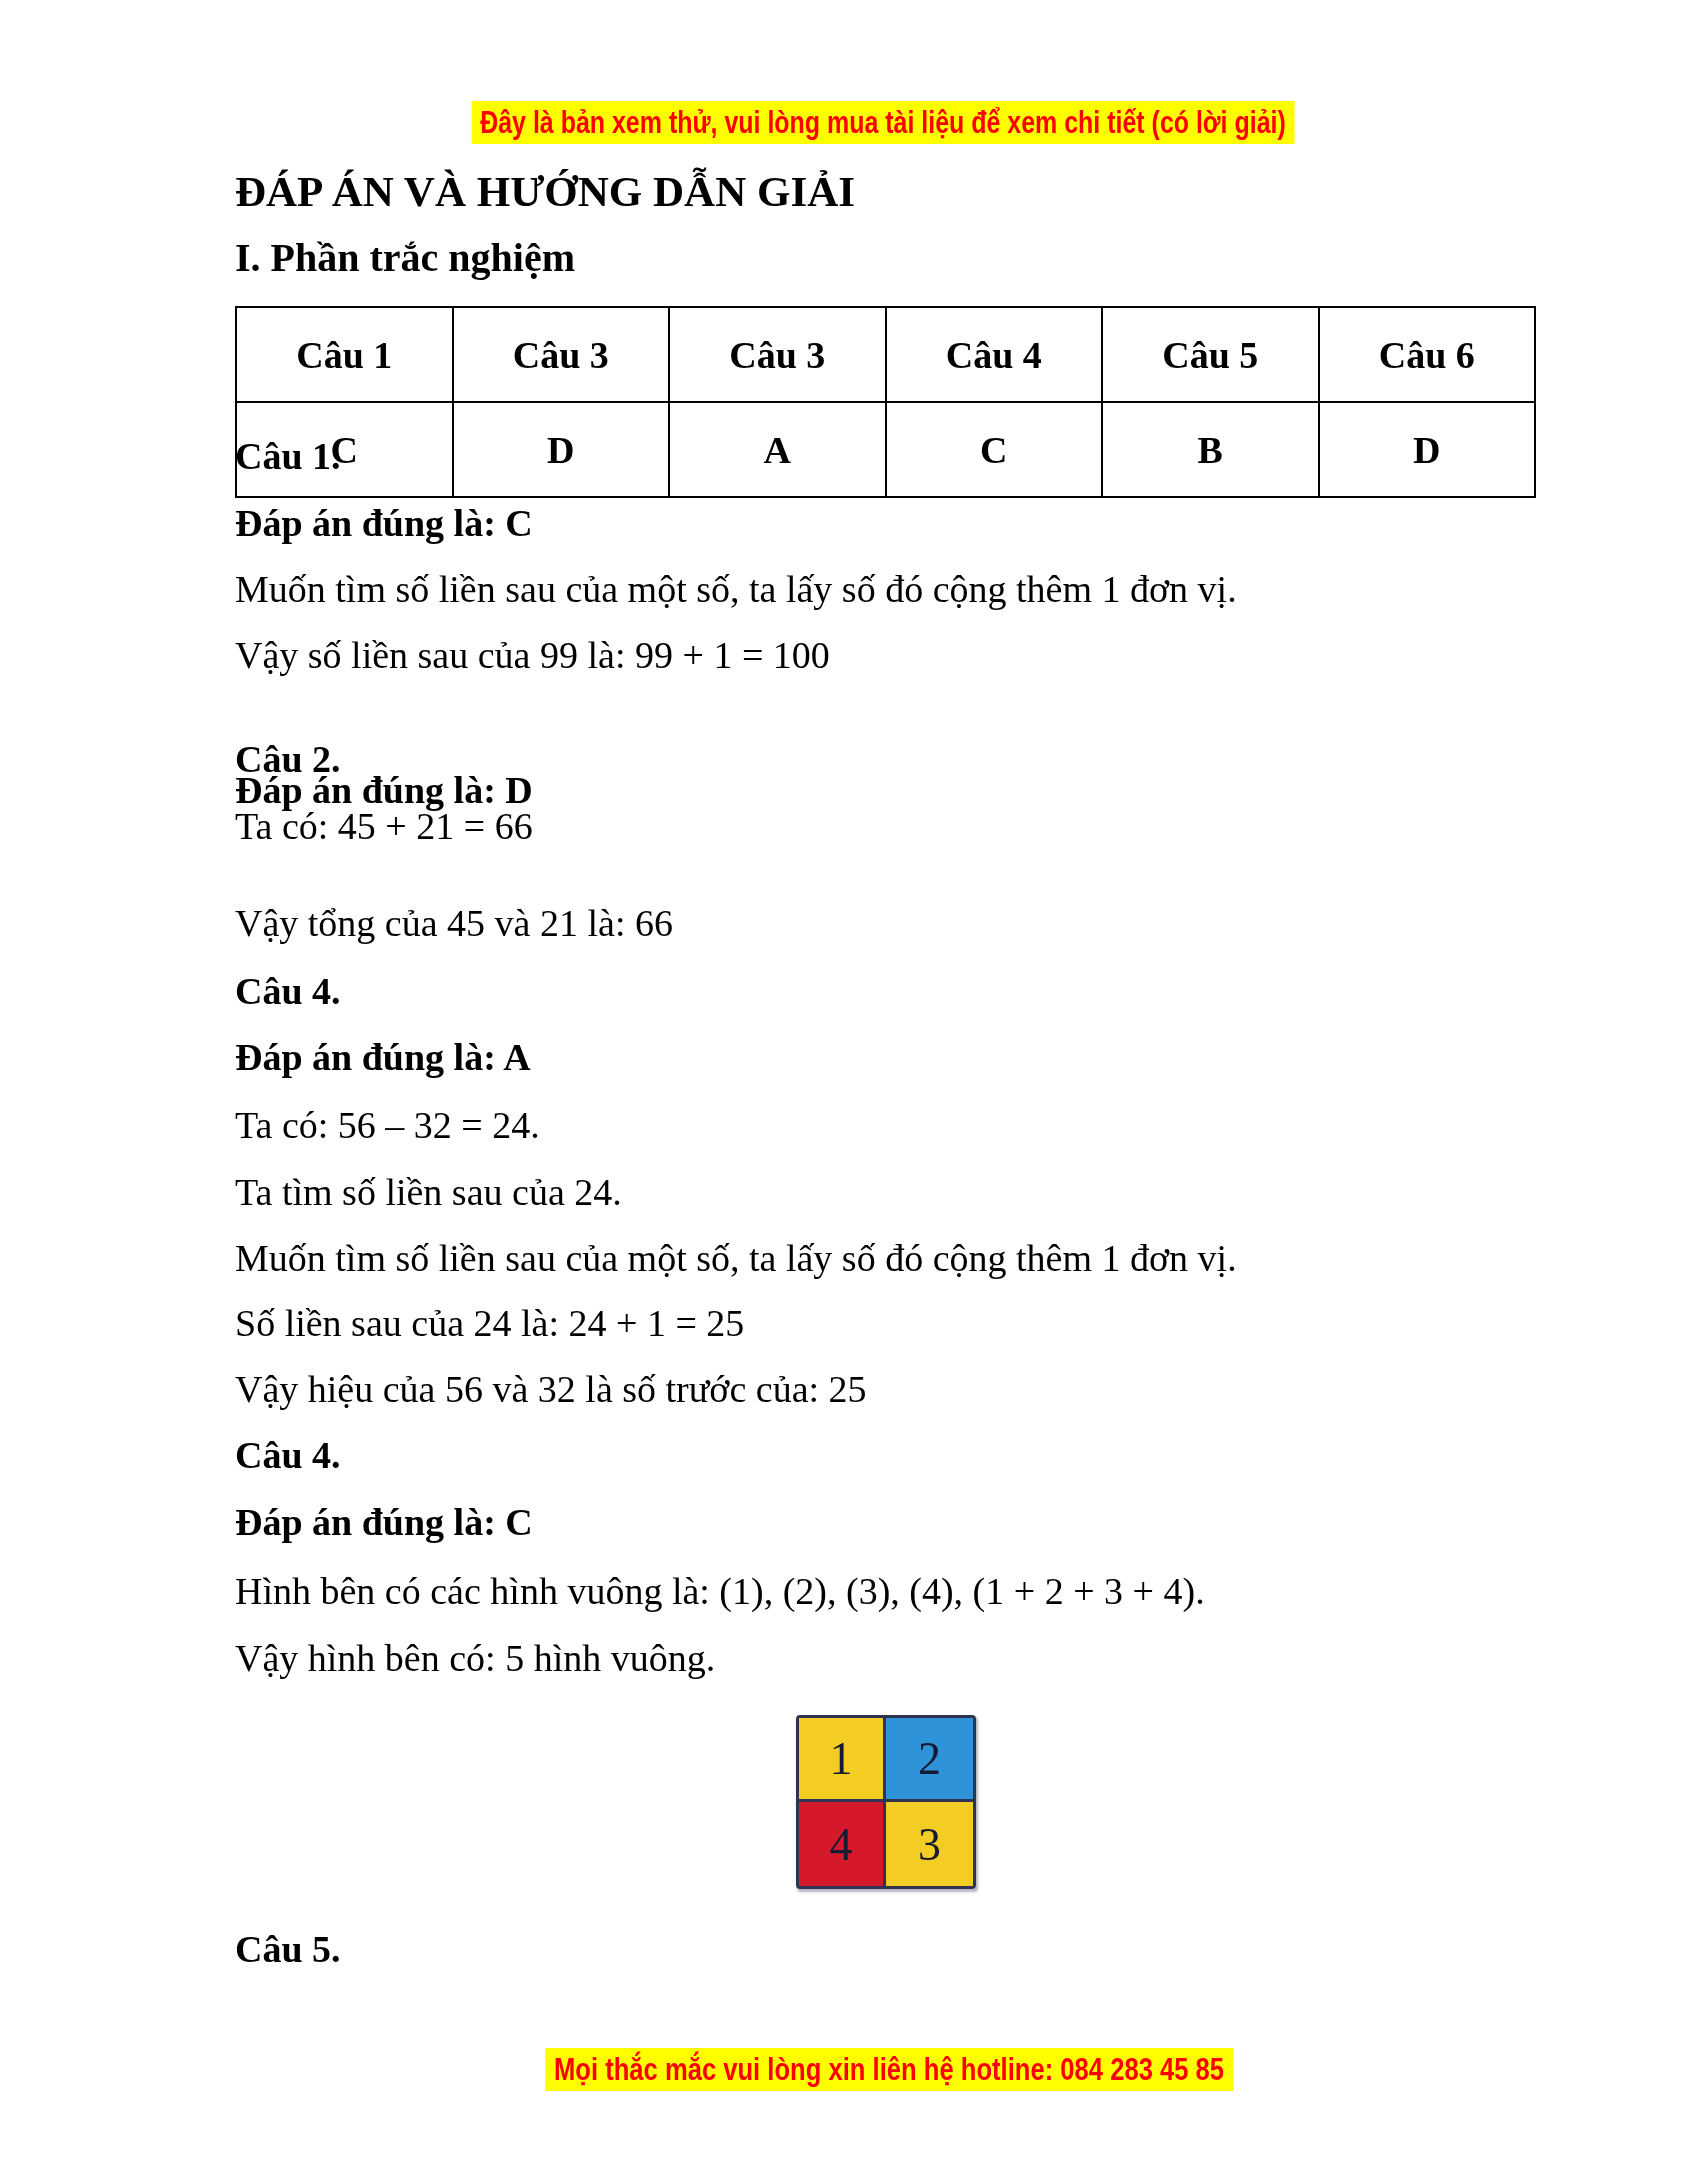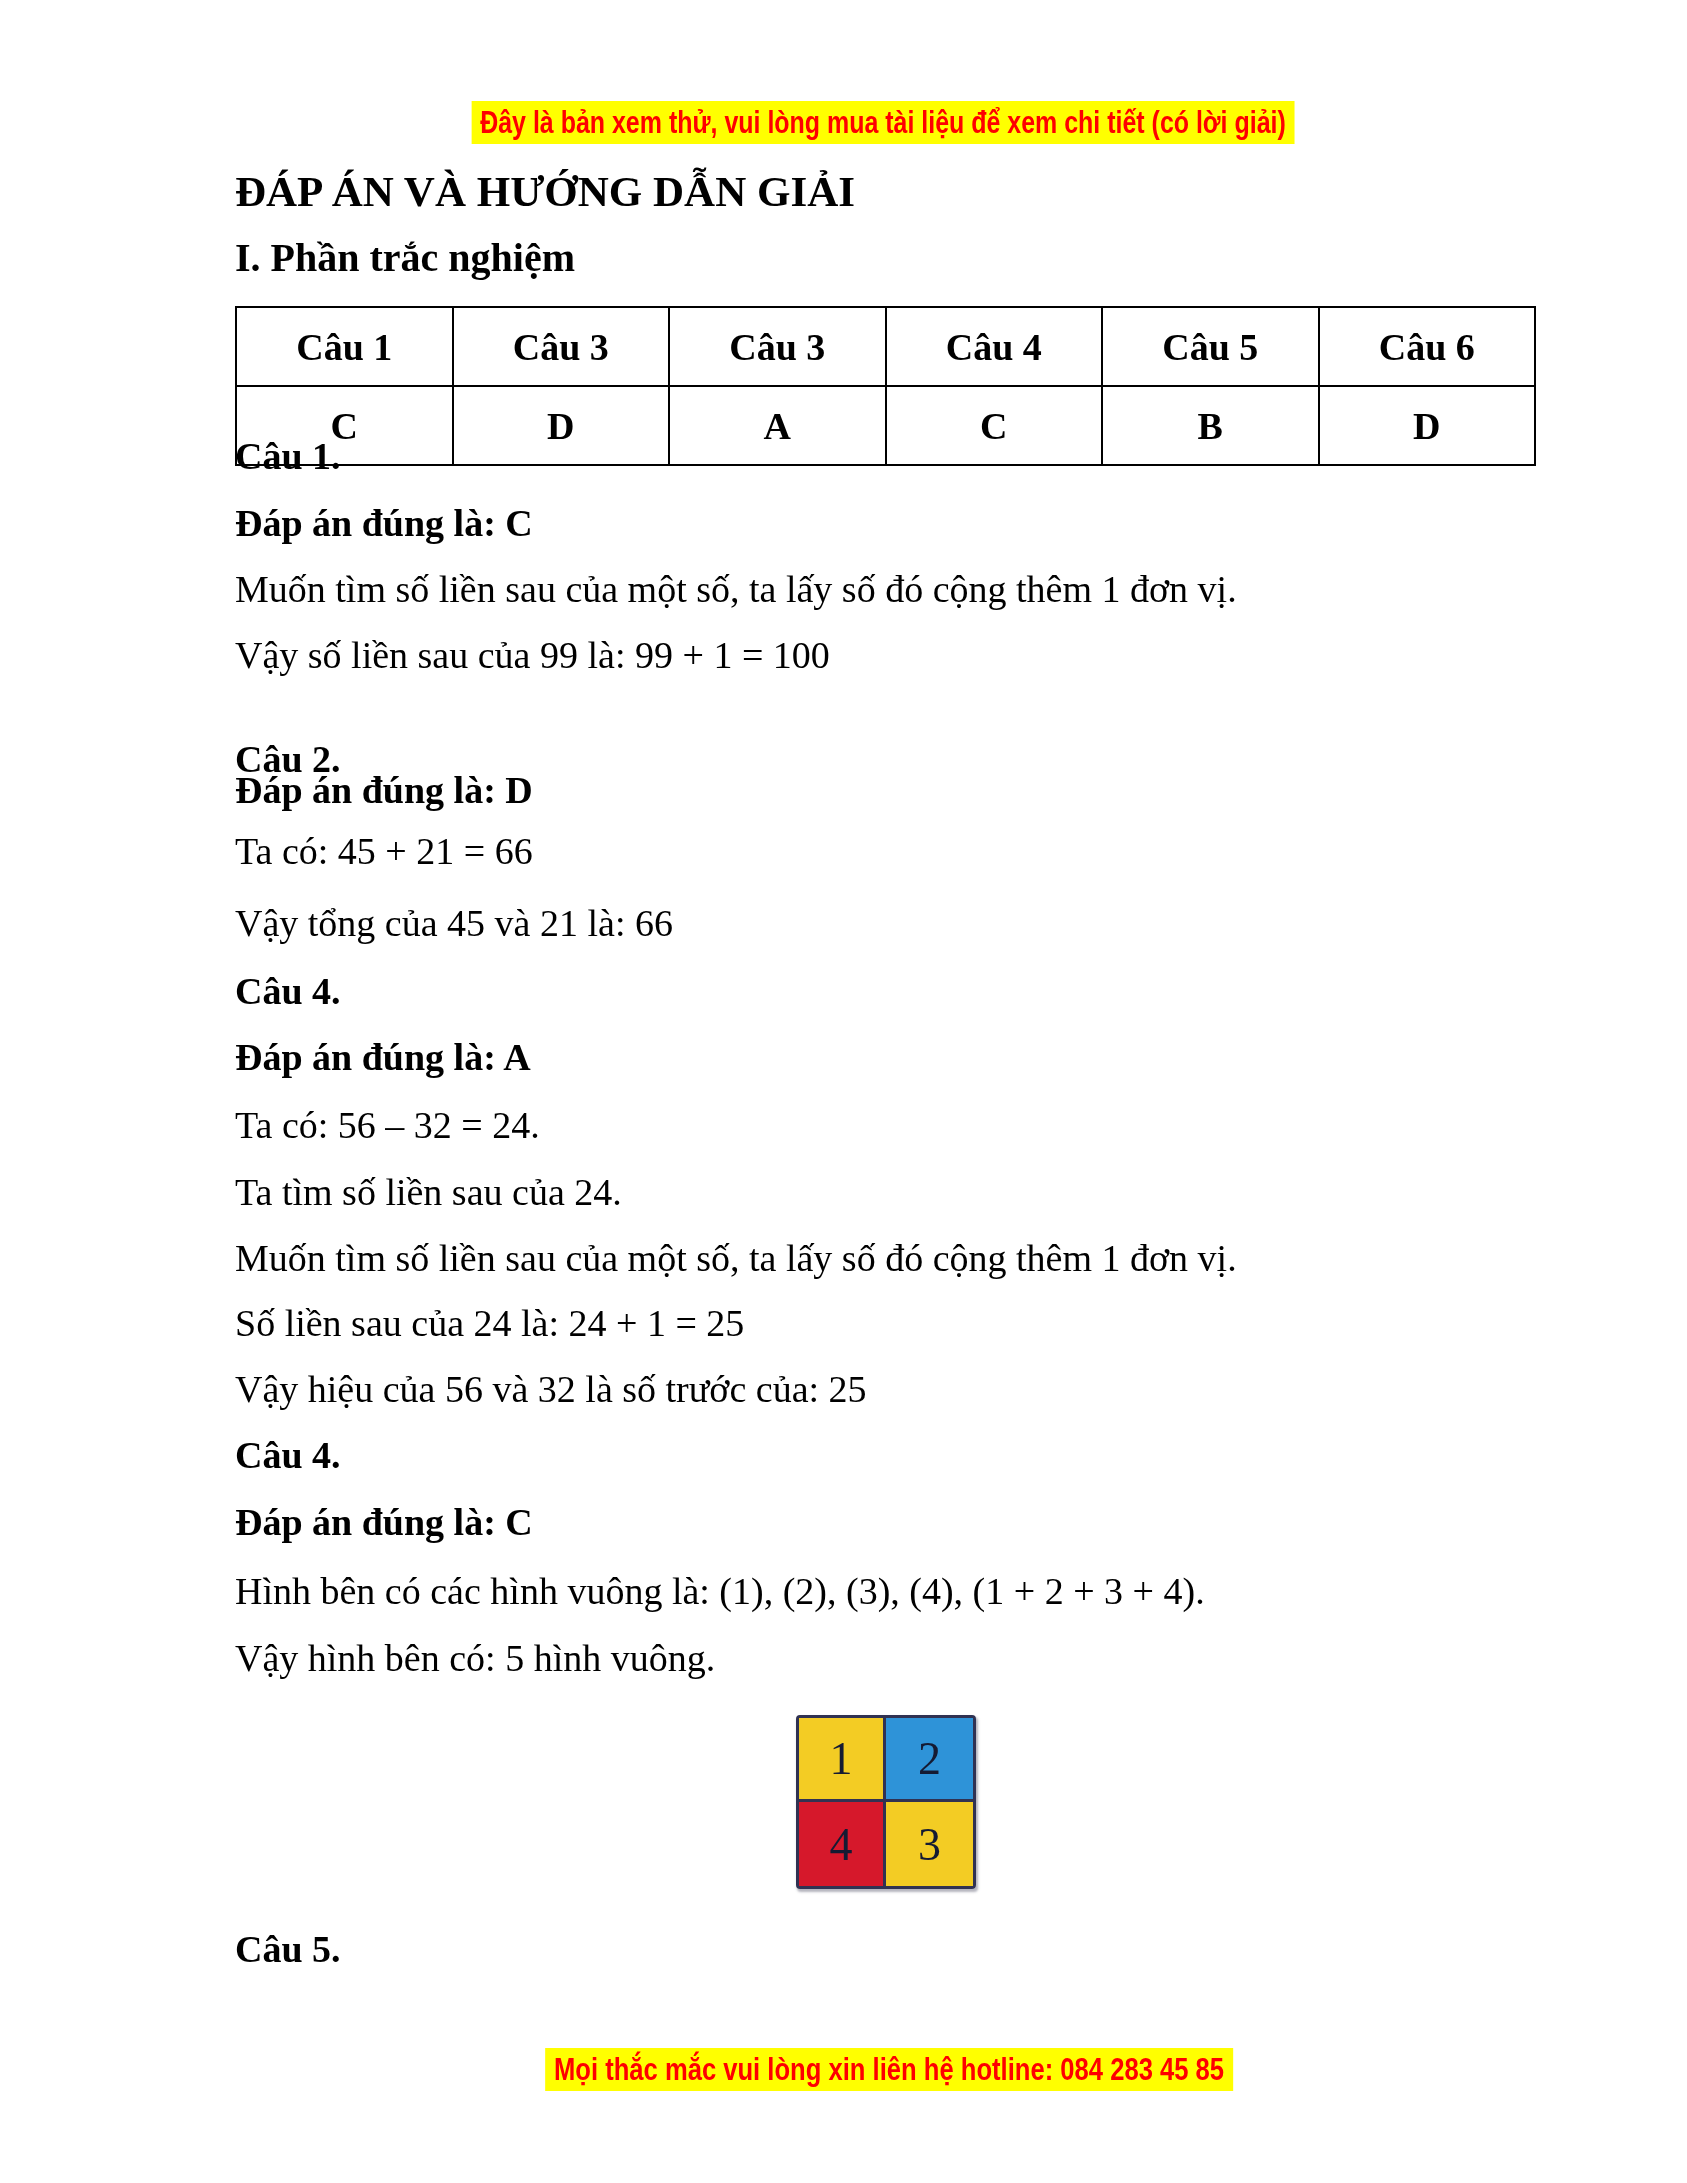--- a/index.html
+++ b/index.html
@@ -58,21 +58,21 @@
     border-collapse: collapse;
     table-layout: fixed;
   }
   table.answers td, table.answers th {
     border: 2.4px solid #000000;
     height: 61px;
     text-align: center;
     vertical-align: middle;
     font-size: 38px;
     font-weight: bold;
-    padding: 8px;
+    padding: 16px;
   }
 
   
   .line {
     position: absolute; left: 235px;
     margin: 0;
     font-size: 38px;
     line-height: 1.15;
     white-space: nowrap;
   }
@@ -130,21 +130,21 @@
     </tbody>
   </table>
 
   <p class="line b" style="top:435px">Câu 1.</p>
   <p class="line b" style="top:502px">Đáp án đúng là: C</p>
   <p class="line" style="top:568px">Muốn tìm số liền sau của một số, ta lấy số đó cộng thêm 1 đơn vị.</p>
   <p class="line" style="top:634px">Vậy số liền sau của 99 là: 99 + 1 = 100</p>
 
   <p class="line b" style="top:738px">Câu 2.</p>
   <p class="line b" style="top:769px">Đáp án đúng là: D</p>
-  <p class="line" style="top:830px">Ta có: 45 + 21 = 66</p>
+  <p class="line" style="top:805px">Ta có: 45 + 21 = 66</p>
   <p class="line" style="top:902px">Vậy tổng của 45 và 21 là: 66</p>
 
   <p class="line b" style="top:970px">Câu 4.</p>
   <p class="line b" style="top:1036px">Đáp án đúng là: A</p>
   <p class="line" style="top:1104px">Ta có: 56 – 32 = 24.</p>
   <p class="line" style="top:1171px">Ta tìm số liền sau của 24.</p>
   <p class="line" style="top:1237px">Muốn tìm số liền sau của một số, ta lấy số đó cộng thêm 1 đơn vị.</p>
   <p class="line" style="top:1302px">Số liền sau của 24 là: 24 + 1 = 25</p>
   <p class="line" style="top:1368px">Vậy hiệu của 56 và 32 là số trước của: 25</p>
 

